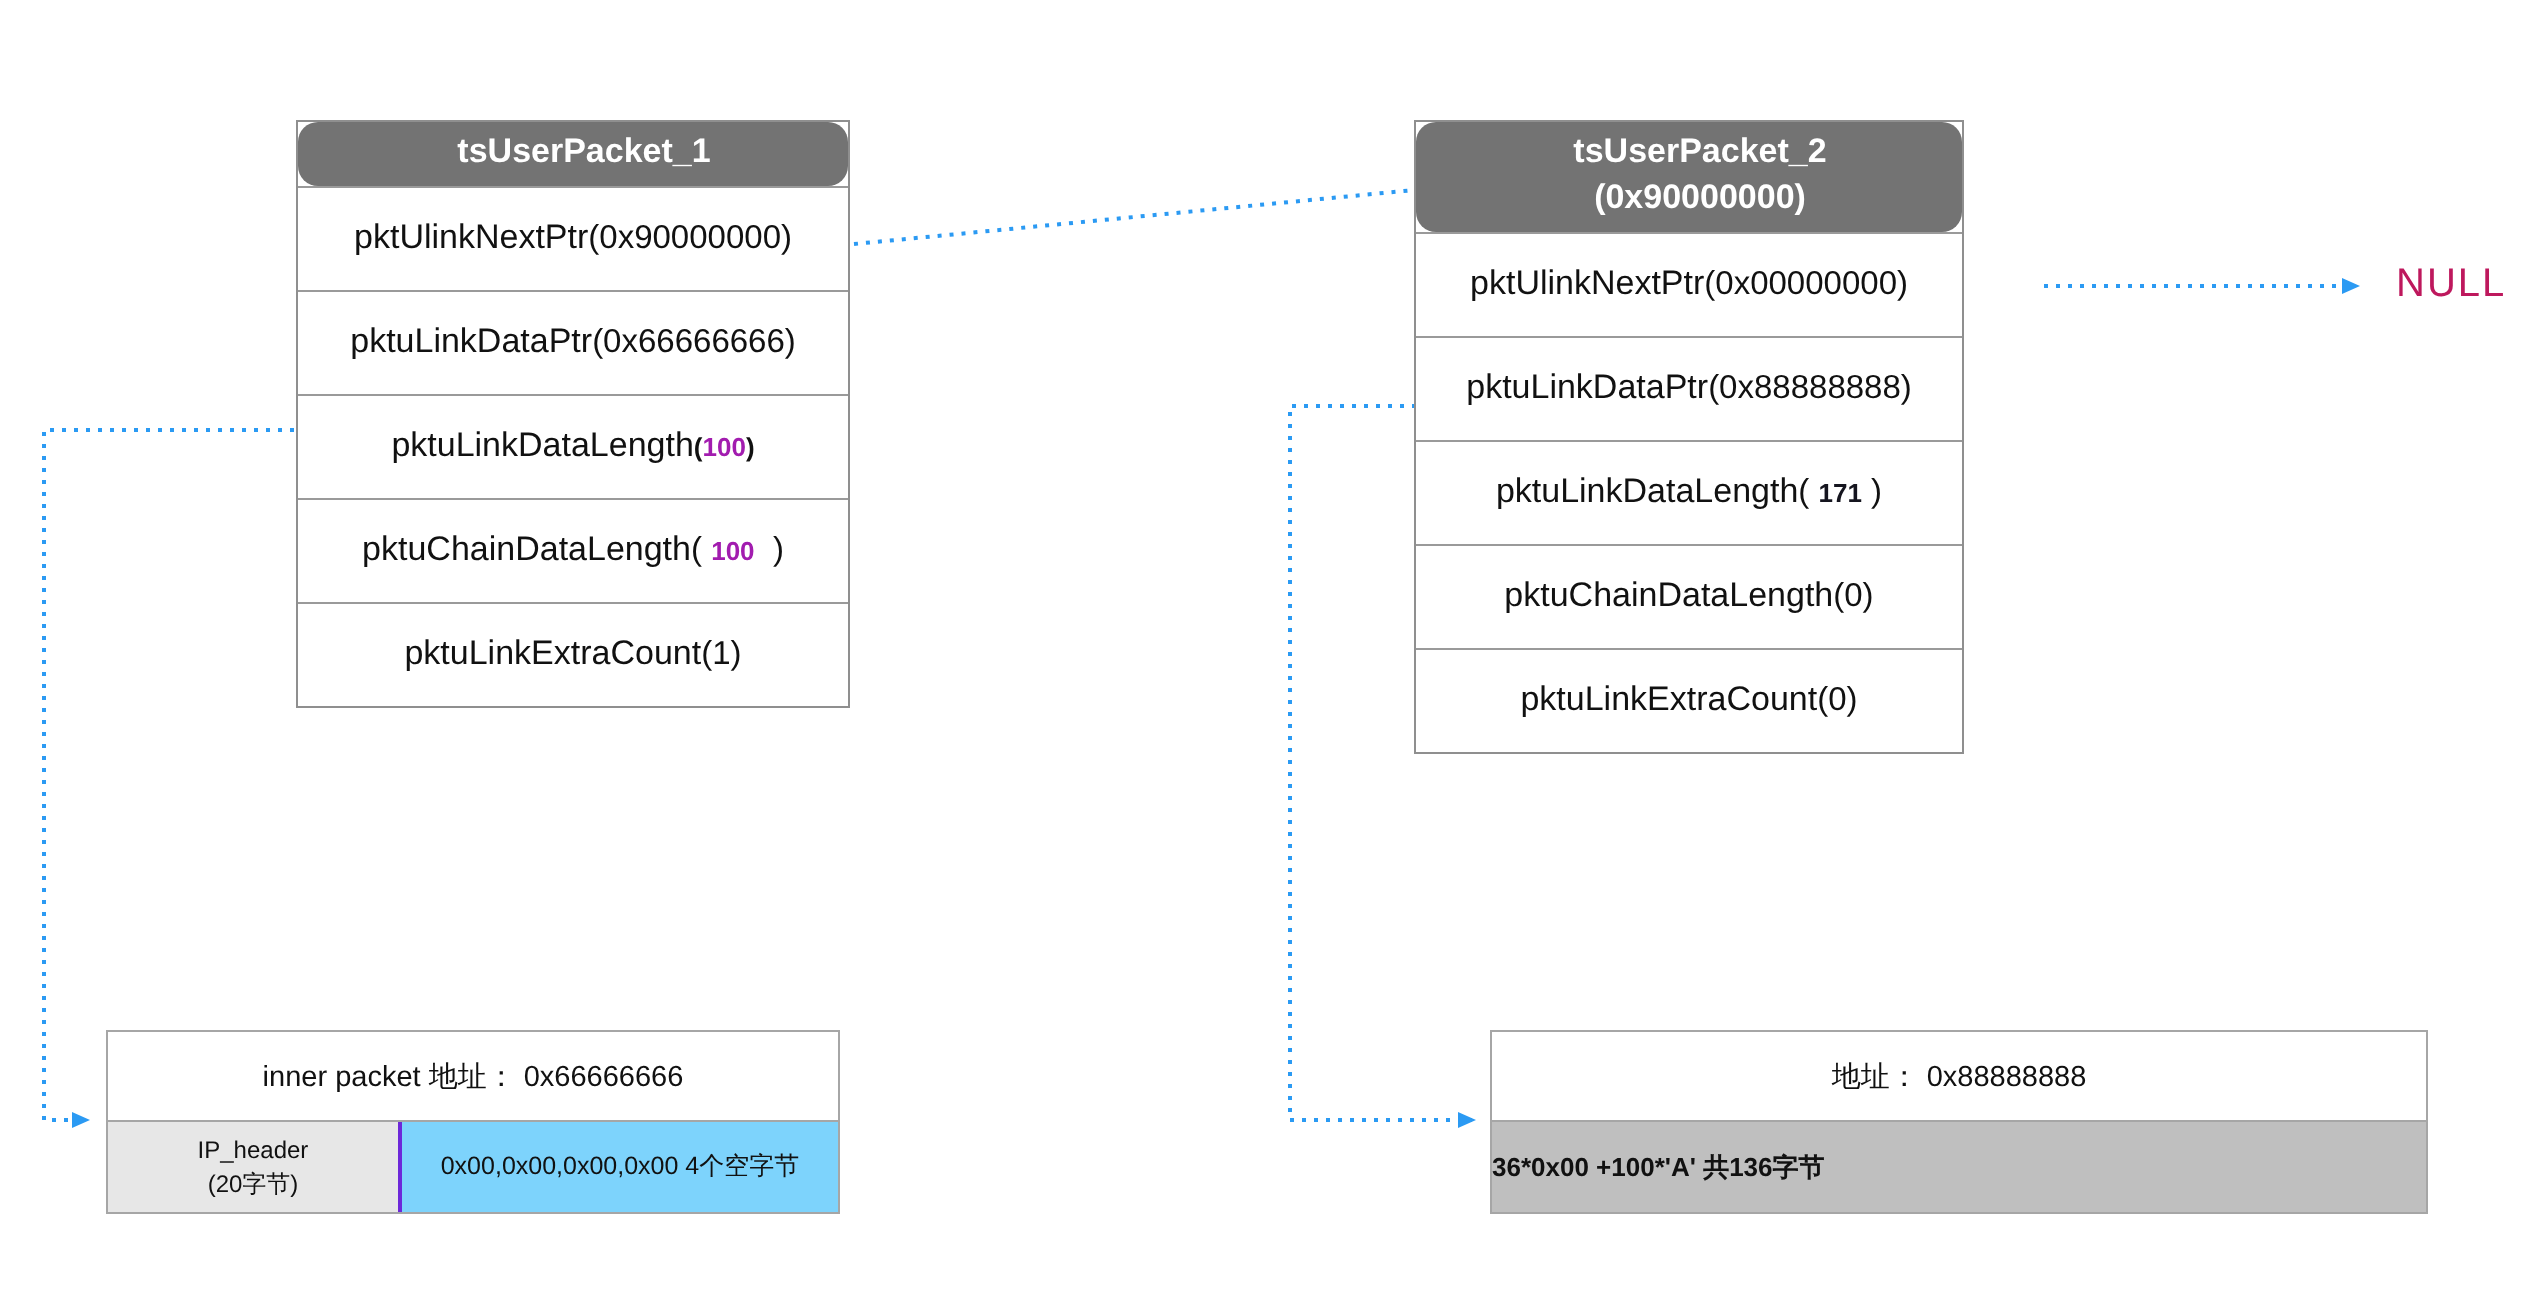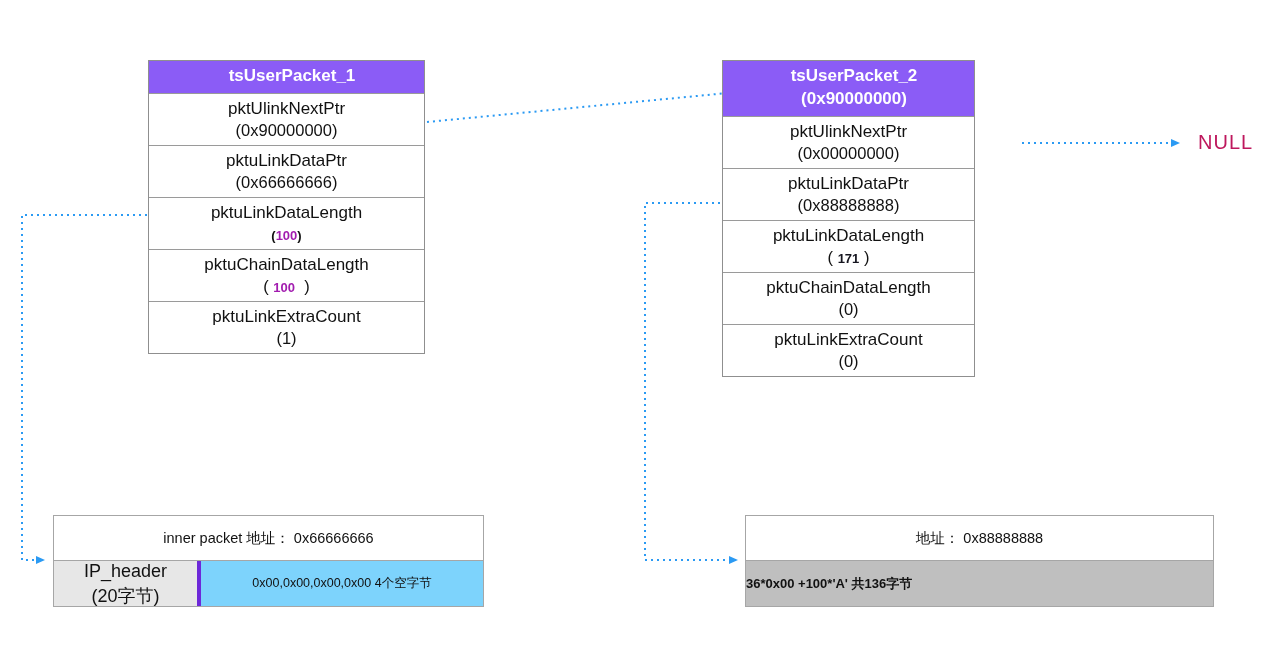--- a/index.html
+++ b/index.html
@@ -14,35 +14,36 @@
   .stage{position:absolute;inset:0;}
 
   
   .packet{
     position:absolute;
     background:#fff;
     border:1px solid #8f8f8f;
     box-sizing:border-box;
   }
   .packet-1{left:148px;top:60px;width:277px;}
-  .packet-2{left:722px;top:60px;width:253px;}
+  .packet-2{left:707px;top:60px;width:275px;}
   .packet-header{
-    background:#8b5cf6;
+    background:#737373;
     color:#fff;
     font-weight:bold;
     font-size:17px;
     line-height:1.35;
     text-align:center;
     padding:4px 0 5px 11px;
+    border-radius:10px;
   }
   .packet-row{
     border-top:1px solid #9a9a9a;
     height:51px;
     display:flex;
-    flex-direction:column;
+    flex-direction:row;
     justify-content:center;
     align-items:center;
     text-align:center;
     font-size:17px;
     line-height:1.3;
     background:#fff;
   }
   .row-label{white-space:pre;}
   .row-value{white-space:pre;font-size:16.5px;}
   .val{white-space:pre;}
@@ -51,42 +52,42 @@
   .red{color:#a21caf;}
   .dark{color:#15151f;}
 
   
   .buffer{
     position:absolute;
     border:1px solid #a6a6a6;
     box-sizing:border-box;
     background:#fff;
   }
-  .buffer-left{left:53px;top:515px;width:431px;height:92px;}
+  .buffer-left{left:53px;top:515px;width:367px;height:92px;}
   .buffer-right{left:745px;top:515px;width:469px;height:92px;}
   .buffer-title{
     height:45px;
     display:flex;align-items:center;justify-content:center;
     font-size:14.5px;
     background:#fff;
     border-bottom:1px solid #a6a6a6;
     box-sizing:border-box;
   }
   .buffer-bottom{
     height:45px;
     display:flex;
     box-sizing:border-box;
   }
   .cell-ipheader{
     width:147px;
     background:#E7E7E7;
-    border-right:4px solid #6d28d9;
+    border-right:2px solid #6d28d9;
     box-sizing:border-box;
     display:flex;flex-direction:column;align-items:center;justify-content:center;
-    font-size:18px;line-height:1.35;
+    font-size:12px;line-height:1.35;
   }
   .cell-gray{
     flex:1;
     background:#7dd3fc;
     display:flex;align-items:center;justify-content:center;
     font-size:12.5px;
   }
   .cell-gray-left{
     flex:1;
     background:#BFBFBF;

